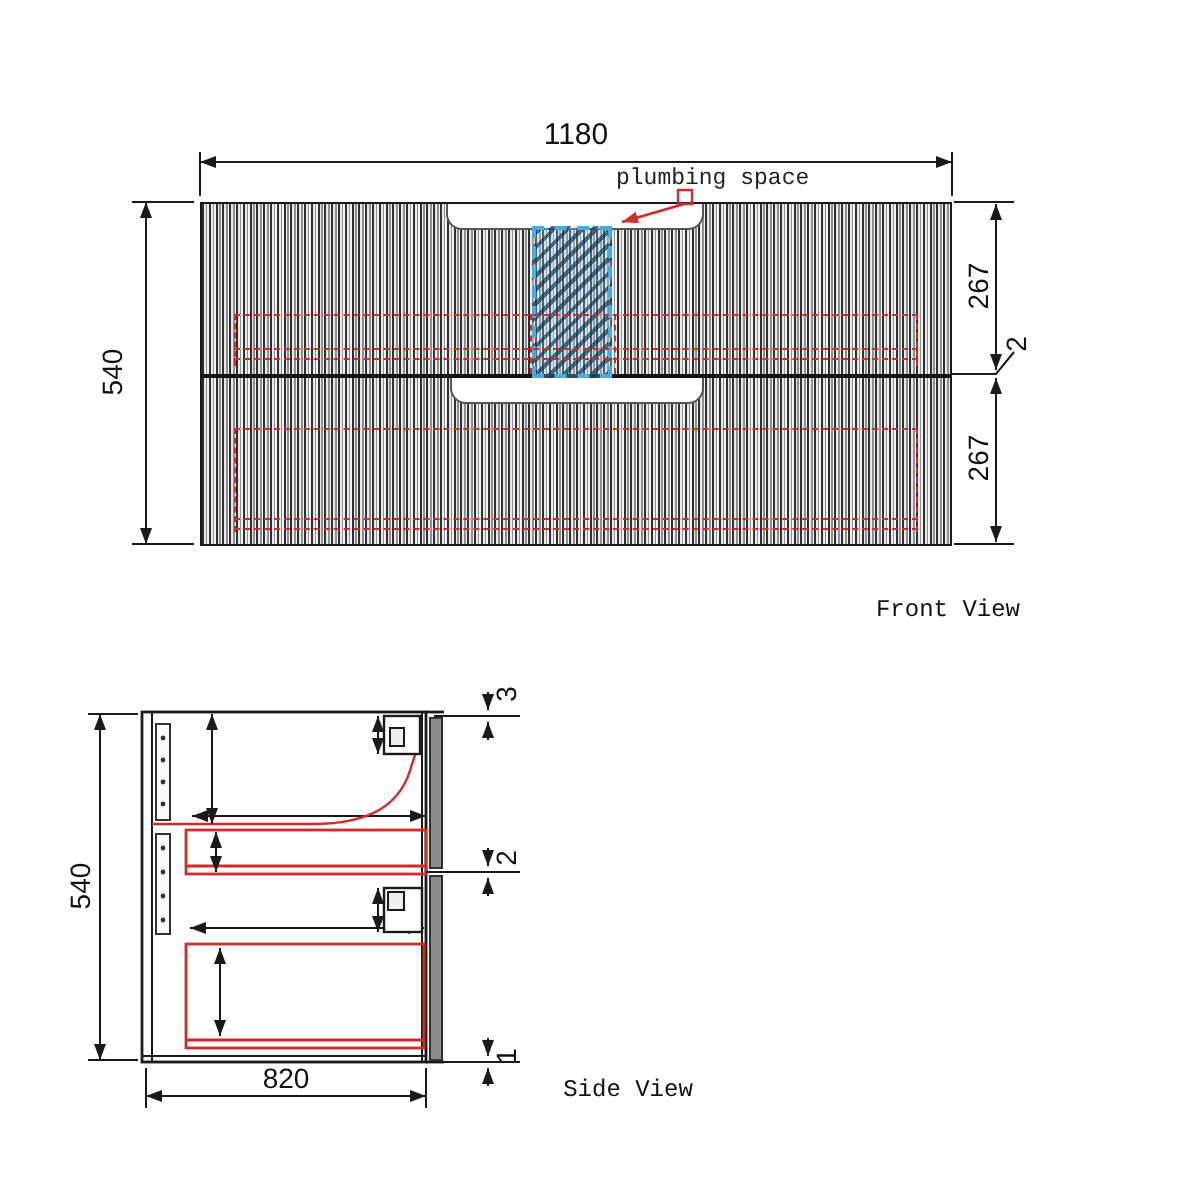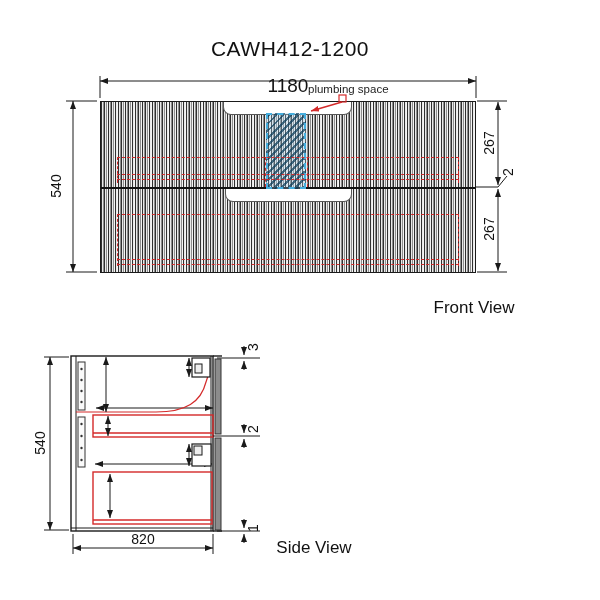--- a/index.html
+++ b/index.html
@@ -9,22 +9,22 @@
   }
   .title {
     position:absolute; left:150px; top:37px; width:280px; text-align:center;
     font-size:21px; letter-spacing:0.5px; color:#111;
   }
   .dim {
     position:absolute; font-size:14px; line-height:1; text-align:center;
     white-space:nowrap; color:#111;
   }
   .rot { transform:rotate(-90deg); transform-origin:center center; }
-  .viewlabel { position:absolute; font-size:17px; color:#111; width:100px; text-align:center; }
-  .plumb-label { position:absolute; font-size:11.5px; color:#222; }
+  .viewlabel { position:absolute; font-size:12px; color:#111; width:100px; text-align:center;font-family:Liberation Mono, monospace; }
+  .plumb-label { position:absolute; font-size:11.5px; color:#222;font-family:Liberation Mono, monospace; }
 
   
   .cabinet {
     position:absolute; left:100px; top:101px; width:376px; height:172px;
     border:1.5px solid #1a1a1a; box-sizing:border-box;
     background:repeating-linear-gradient(90deg,
       #303030 0px, #303030 1px,
       #e9e9e9 1px, #e9e9e9 1.9px,
       #8f8f8f 1.9px, #8f8f8f 2.7px,
       #f4f4f4 2.7px, #f4f4f4 3.4px);
@@ -45,21 +45,20 @@
   }
   .rdash-h { position:absolute; height:0; border-top:1.6px dashed #d42a2a; }
   .rdash-v { position:absolute; width:0;  border-left:1.6px dashed #d42a2a; }
   svg.overlay { position:absolute; left:0; top:0; }
 </style>
 </head>
 <body>
 
 <div class="canvas">
 
-  <div class="title">CAWH412-1200</div>
 
   <div>
     <div class="cabinet">
       <div class="divider"></div>
       <div class="recess top"></div>
       <div class="recess mid"></div>
       <div class="plumbing"></div>
 
       <div class="rdash-h" style="left:16px; top:55px;  width:342px;"></div>
       <div class="rdash-h" style="left:16px; top:72px;  width:342px;"></div>
@@ -69,21 +68,21 @@
       <div class="rdash-v" style="left:164px; top:55px; height:30px;"></div>
       <div class="rdash-v" style="left:206px; top:55px; height:30px;"></div>
 
       <div class="rdash-h" style="left:16px; top:112px; width:342px;"></div>
       <div class="rdash-h" style="left:16px; top:157px; width:342px;"></div>
       <div class="rdash-h" style="left:16px; top:162px; width:342px;"></div>
       <div class="rdash-v" style="left:16px;  top:112px; height:52px;"></div>
       <div class="rdash-v" style="left:357px; top:112px; height:52px;"></div>
     </div>
 
-    <div class="dim" style="left:258px; top:76px; width:60px; font-size:19px;">1180</div>
+    <div class="dim" style="left:258px; top:60px; width:60px; font-size:15px;">1180</div>
     <div class="dim rot" style="left:39px; top:179px; width:34px;">540</div>
     <div class="dim rot" style="left:472px; top:136px; width:34px;">267</div>
     <div class="dim rot" style="left:501px; top:165px; width:14px;">2</div>
     <div class="dim rot" style="left:472px; top:222px; width:34px;">267</div>
     <div class="plumb-label" style="left:308px; top:83px;">plumbing space</div>
     <div class="viewlabel" style="left:424px; top:298px;">Front View</div>
   </div>
 
   <div>
     <div class="dim rot" style="left:23px;  top:436px; width:34px;">540</div>

